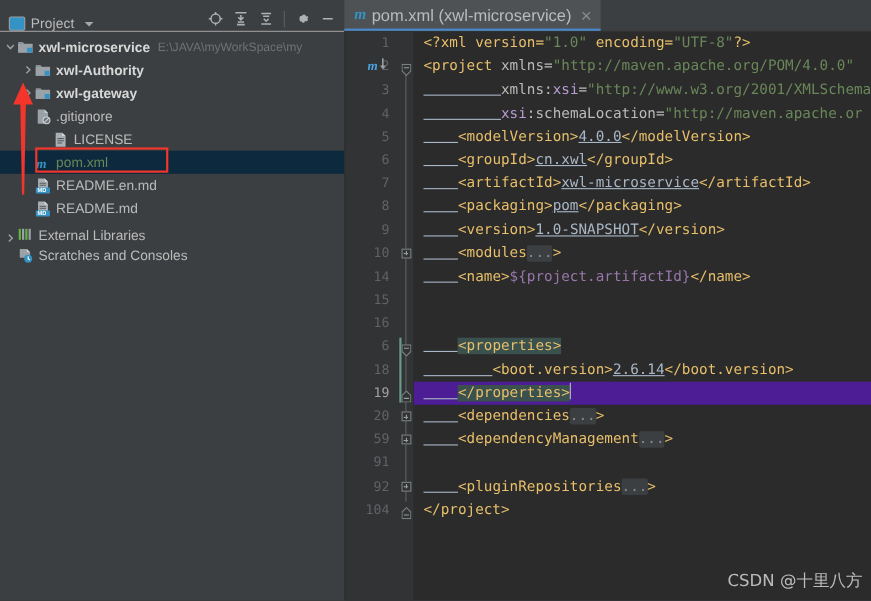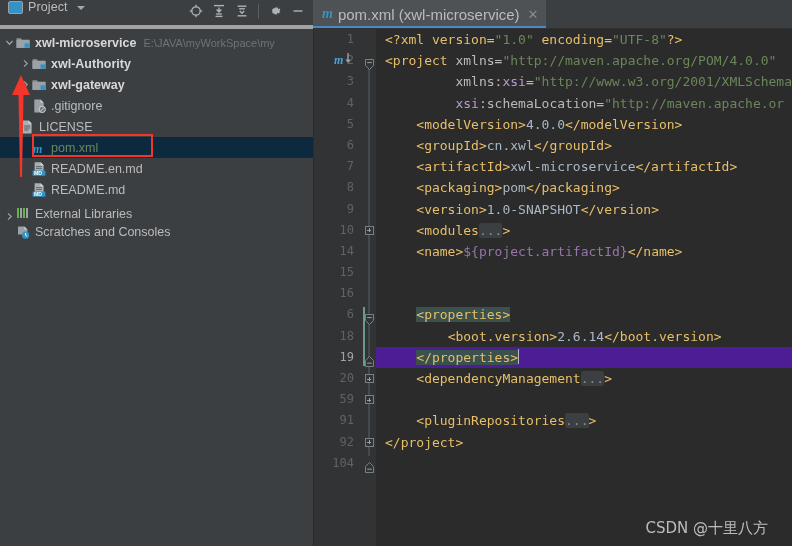--- a/index.html
+++ b/index.html
@@ -29,25 +29,25 @@
     height: 29px;
     min-height: 29px;
     background: #3c3f41;
   }
 
   
   .tw-header {
     width: 313px;
     min-width: 313px;
     display: flex;
-    align-items: flex-start;
+    align-items: flex-end;
     background: #3c3f41;
     padding-left: 8px;
     box-sizing: border-box;
-    border-bottom: 4px solid #a3a3a3;
+    border-bottom: 1px solid #a3a3a3;
   }
   .tw-title-group {
     display: flex;
     align-items: center;
     gap: 5px;
     cursor: default;
   }
   .tw-proj-icon {
     width: 15px; height: 13px;
     border: 1.6px solid #9aa0a6;
@@ -268,21 +268,21 @@
     font-size: 13px;
     color: #a9b7c6;
     white-space: pre;
     padding-left: 9px;
     box-sizing: border-box;
   }
   .code-line.current-line { background: #4c1d95; }
   .tag   { color: #e8bf6a; }
   .attr  { color: #bababa; }
   .val   { color: #6a8759; }
-  .txt   { color: #a9b7c6; }
+  .txt   { color: #a9b7c6; text-decoration: underline; }
   .pi    { color: #e8bf6a; }
   .ns    { color: #b99cd5; }
   .macro { color: #9876aa; }
   .hl-brace { background: #3b514d; }
   .fold-ph {
     background: #3c3f41;
     color: #8a8a8a;
     border-radius: 2px;
   }
 
@@ -332,21 +332,21 @@
     left: 20px;
     top: 22px;
     display: flex;
     align-items: center;
     gap: 0px;
   }
 
   
   .watermark {
     position: absolute;
-    right: 24px;
+    right: 8px;
     bottom: 8px;
     color: #c8c8c8;
     font-size: 15px;
     font-family: "DejaVu Sans", sans-serif;
     opacity: 0.92;
     pointer-events: none;
     white-space: nowrap;
   }
 </style>
 </head>
@@ -468,21 +468,21 @@
             <span class="node-icon">
               <svg width="16" height="16" viewBox="0 0 16 16">
                 <path d="M3.3 1.6h6.2l3.2 3.2v9.6H3.3z" fill="#9aa2a8"></path>
                 <path d="M9.5 1.6l3.2 3.2H9.5z" fill="#c4cace"></path>
                 <circle cx="11.3" cy="11.4" r="3.1" fill="#6c757b" stroke="#d0d4d7" stroke-width="1"></circle>
                 <line x1="9.3" y1="13.4" x2="13.3" y2="9.4" stroke="#d0d4d7" stroke-width="1"></line>
               </svg>
             </span>
             <span class="node-label">.gitignore</span>
           </div>
-          <div class="node" style="padding-left: 8px;">
+          <div class="node" style="padding-left: 36px;">
             <span class="arrow"></span>
             <span class="node-icon">
               <svg width="16" height="16" viewBox="0 0 16 16">
                 <path d="M3.6 1.6h6l3 3v9.8h-9z" fill="#a9b0b5"></path>
                 <path d="M9.6 1.6l3 3h-3z" fill="#d4d8db"></path>
                 <g stroke="#4c5154" stroke-width="0.9">
                   <line x1="5.2" y1="7" x2="11" y2="7"></line>
                   <line x1="5.2" y1="9" x2="11" y2="9"></line>
                   <line x1="5.2" y1="11" x2="9.4" y2="11"></line>
                 </g>
@@ -663,20 +663,21 @@
           <div class="code-line"><span class="txt">    </span><span class="tag">&lt;artifactId&gt;</span><span class="txt">xwl-microservice</span><span class="tag">&lt;/artifactId&gt;</span></div>
           <div class="code-line"><span class="txt">    </span><span class="tag">&lt;packaging&gt;</span><span class="txt">pom</span><span class="tag">&lt;/packaging&gt;</span></div>
           <div class="code-line"><span class="txt">    </span><span class="tag">&lt;version&gt;</span><span class="txt">1.0-SNAPSHOT</span><span class="tag">&lt;/version&gt;</span></div>
           <div class="code-line"><span class="txt">    </span><span class="tag">&lt;modules</span><span class="fold-ph">...</span><span class="tag">&gt;</span></div>
           <div class="code-line"><span class="txt">    </span><span class="tag">&lt;name&gt;</span><span class="macro">${project.artifactId}</span><span class="tag">&lt;/name&gt;</span></div>
           <div class="code-line"></div>
           <div class="code-line"></div>
           <div class="code-line"><span class="txt">    </span><span class="tag hl-brace">&lt;properties&gt;</span></div>
           <div class="code-line"><span class="txt">        </span><span class="tag">&lt;boot.version&gt;</span><span class="txt">2.6.14</span><span class="tag">&lt;/boot.version&gt;</span></div>
           <div class="code-line current-line"><span class="txt">    </span><span class="tag hl-brace">&lt;/properties&gt;</span><span style="display: inline-block; width: 1px; height: 15px; background: rgb(187, 187, 187); vertical-align: -2px;"></span></div>
+          <div class="code-line"><span class="txt">    </span><span class="tag">&lt;dependencies</span><span class="fold-ph">...</span><span class="tag">&gt;</span></div>
           <div class="code-line"><span class="txt">    </span><span class="tag">&lt;dependencyManagement</span><span class="fold-ph">...</span><span class="tag">&gt;</span></div>
           <div class="code-line"></div>
           <div class="code-line"><span class="txt">    </span><span class="tag">&lt;pluginRepositories</span><span class="fold-ph">...</span><span class="tag">&gt;</span></div>
           <div class="code-line"><span class="tag">&lt;/project&gt;</span></div>
         </div>
       <div class="watermark">CSDN @十里八方</div>
     </div>
   </div>
 </div>
 

